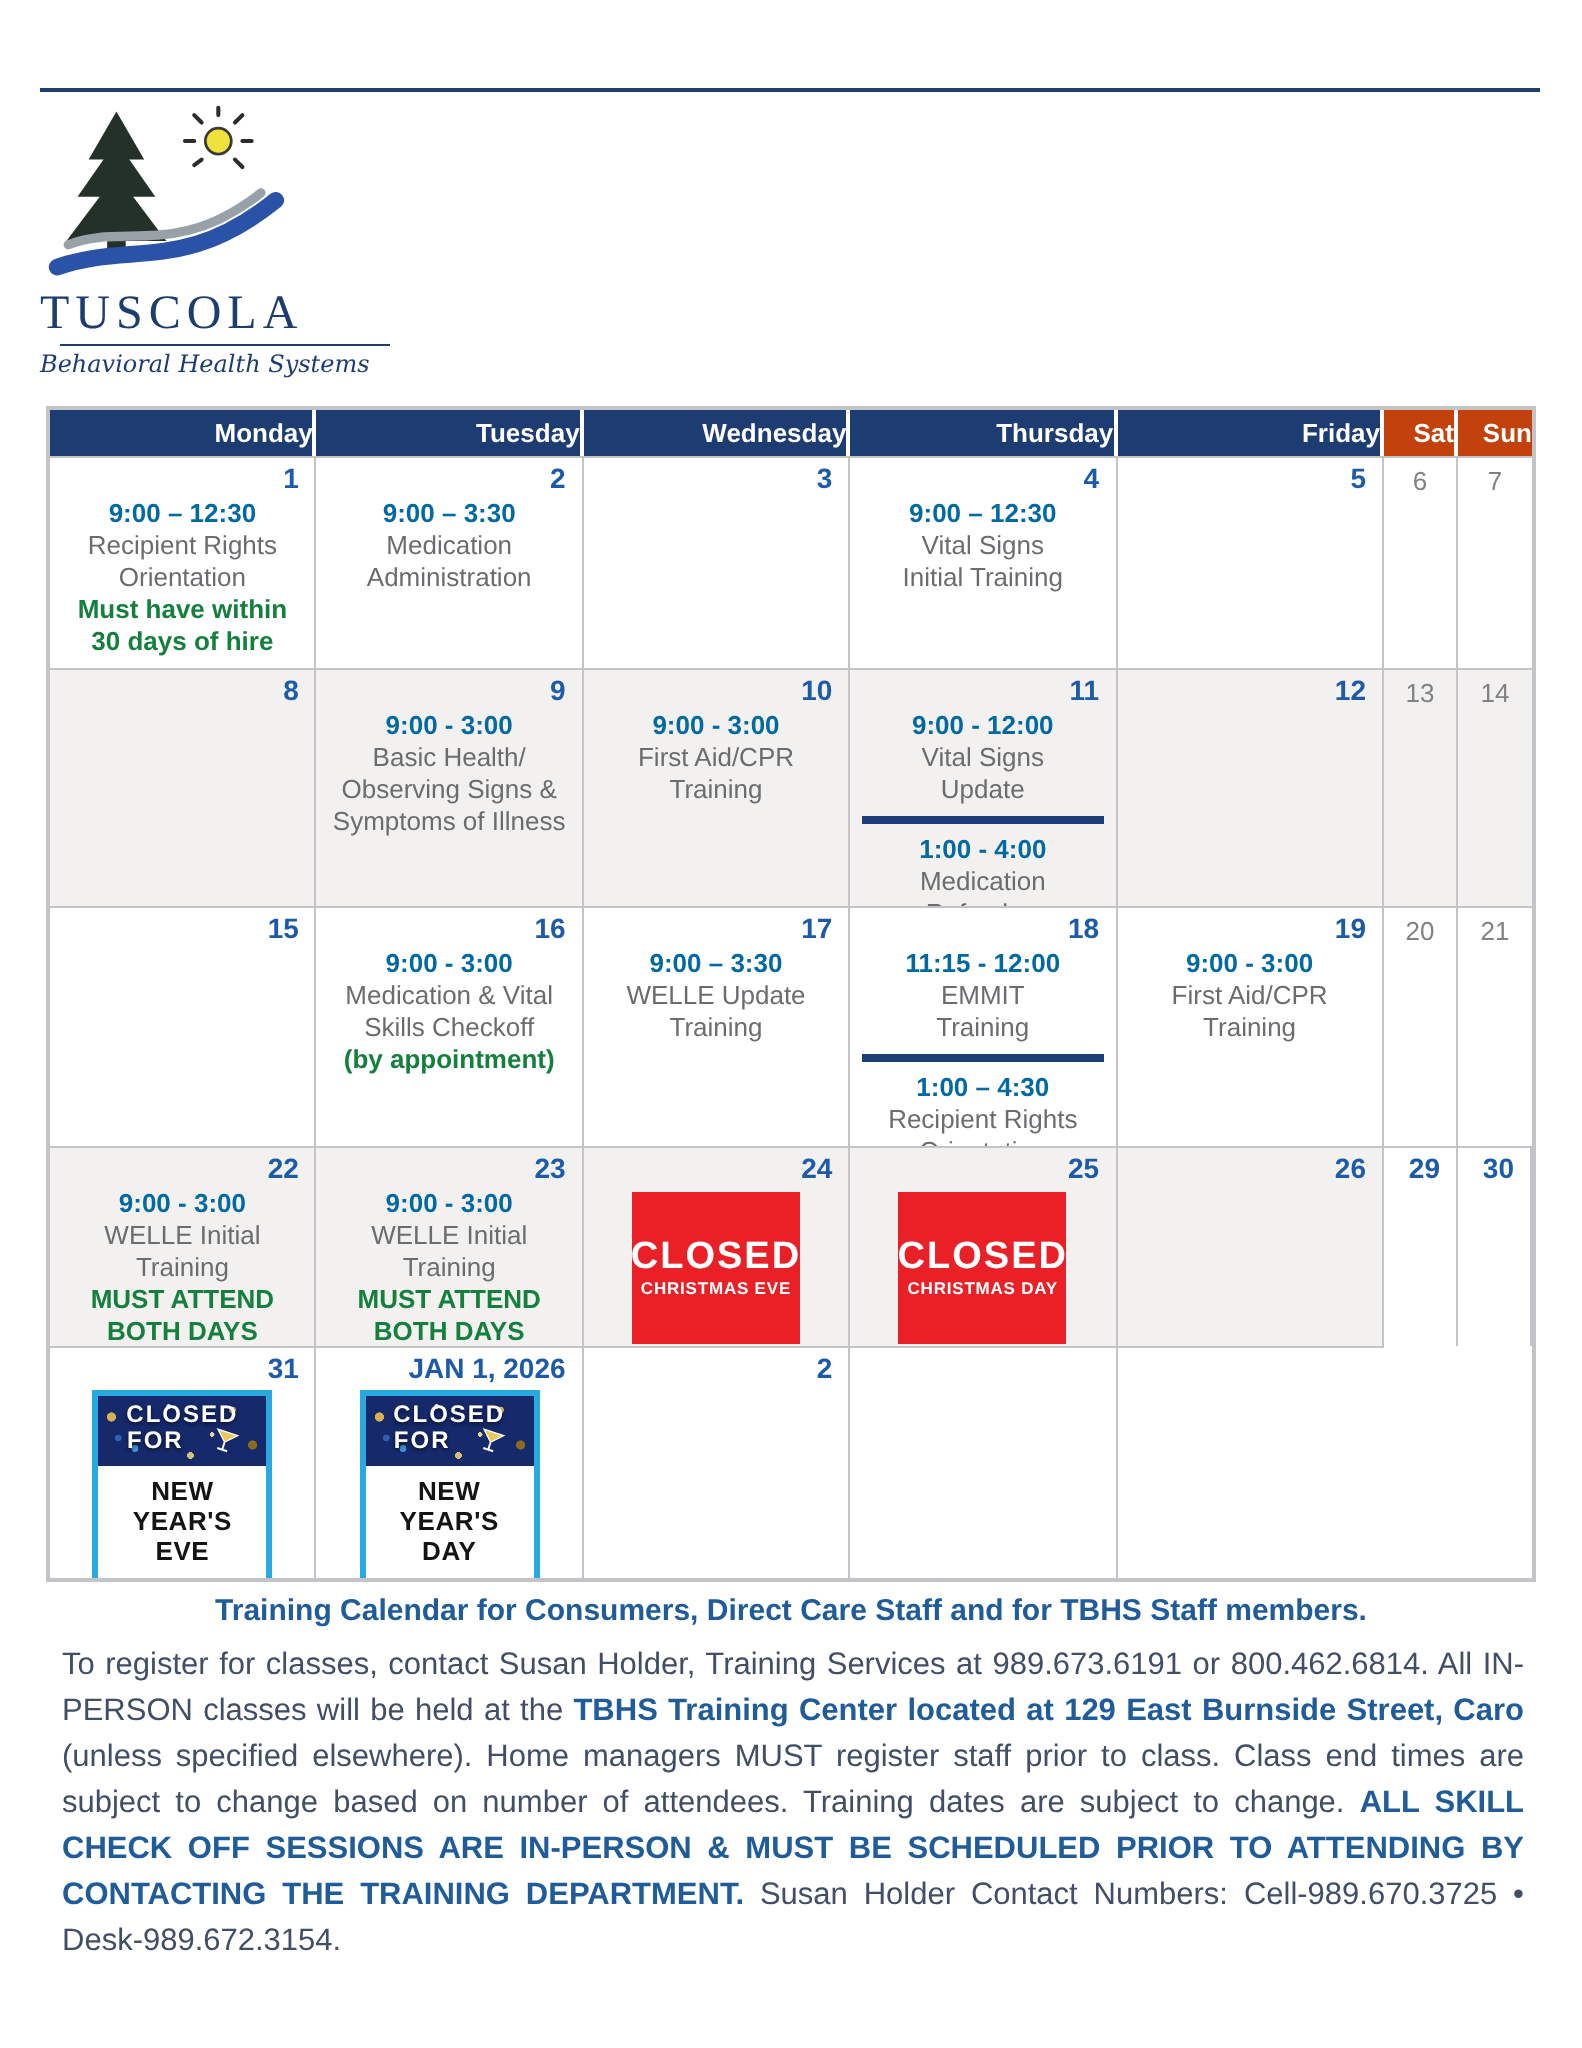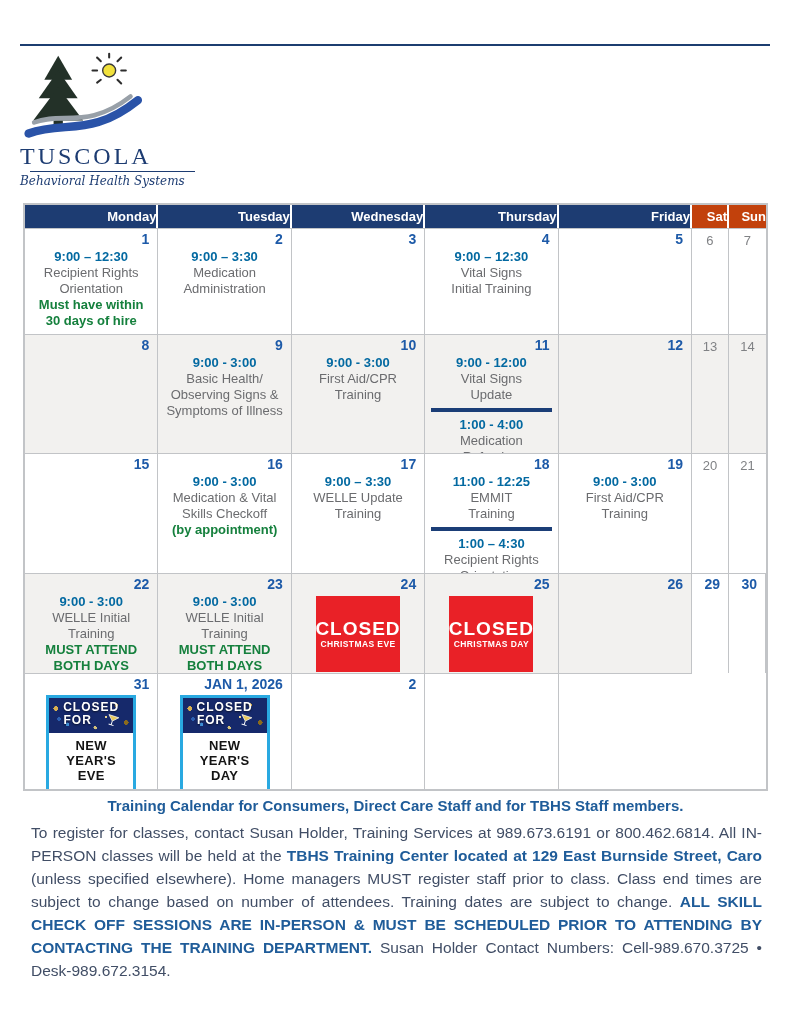--- a/index.html
+++ b/index.html
@@ -200,21 +200,21 @@
       <div class="note">(by appointment)</div>
     </div>
     <div class="cell">
       <div class="num">17</div>
       <div class="time">9:00 – 3:30</div>
       <div class="ev">WELLE Update</div>
       <div class="ev">Training</div>
     </div>
     <div class="cell">
       <div class="num">18</div>
-      <div class="time">11:00 - 12:25</div>
+      <div class="time">11:15 - 12:00</div>
       <div class="ev">EMMIT</div>
       <div class="ev">Training</div>
       <div class="divider"></div>
       <div class="time">1:00 – 4:30</div>
       <div class="ev">Recipient Rights</div>
       <div class="ev">Orientation</div>
     </div>
     <div class="cell">
       <div class="num">19</div>
       <div class="time">9:00 - 3:00</div>

